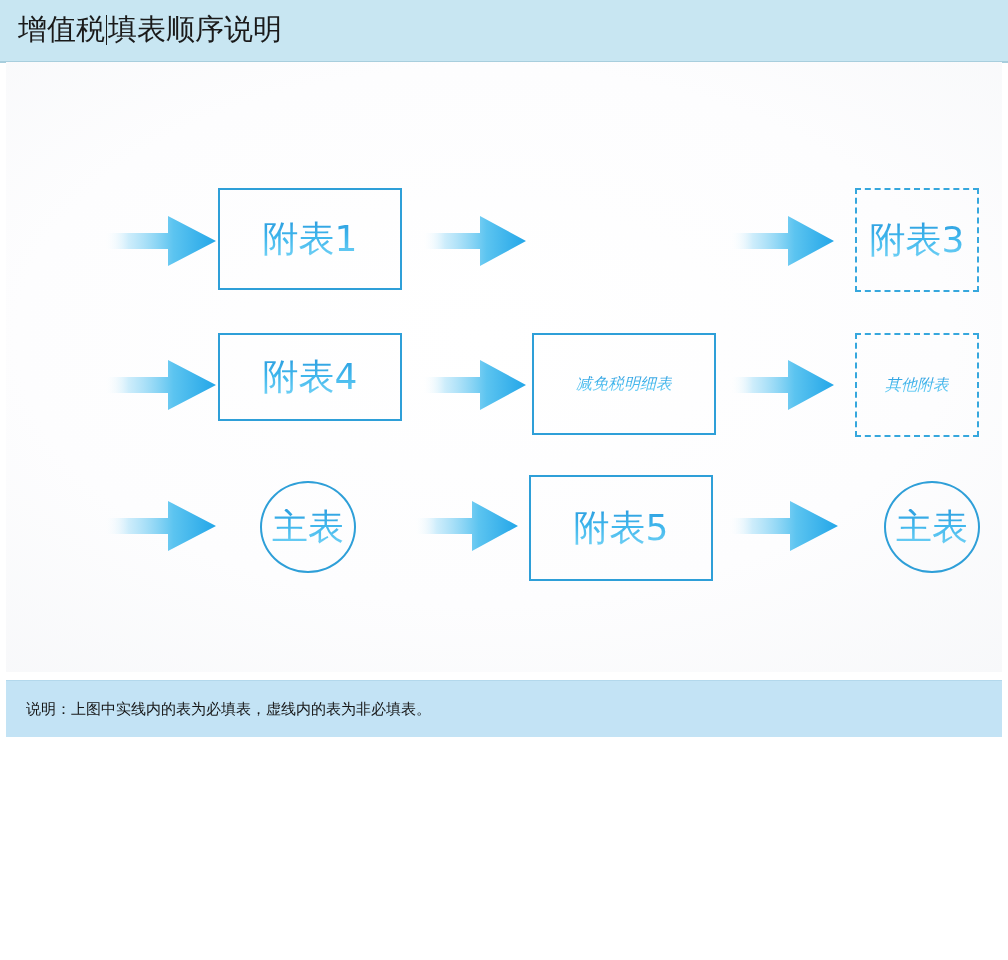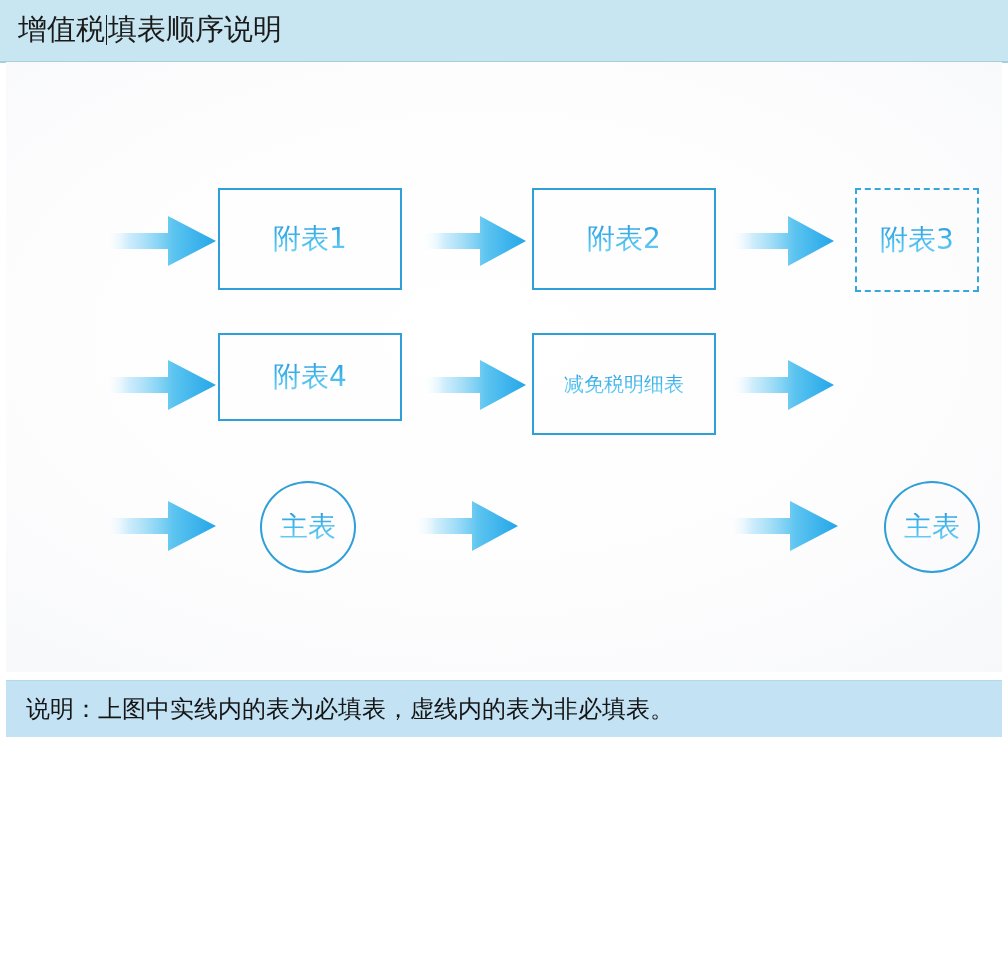--- a/index.html
+++ b/index.html
@@ -62,33 +62,34 @@
   
   .node {
     position: absolute;
     box-sizing: border-box;
     display: flex;
     align-items: center;
     justify-content: center;
     background: transparent;
   }
   .node-label {
-    font-size: 28px;
+    font-size: 36px;
     line-height: 1;
     font-weight: normal;
     white-space: nowrap;
     background: linear-gradient(180deg, #2e9fe0 0%, #3fb6ec 45%, #6fd0f5 100%);
     -webkit-background-clip: text;
     background-clip: text;
     color: #35a8e4;
     -webkit-text-fill-color: transparent;
     font-family: "DejaVu Sans", "Liberation Sans", sans-serif;
   }
   .node-label.small {
-    font-size: 20px;
+    font-size: 16px;
+    font-style: italic;
   }
 
   .box-solid {
     border: 2px solid #2e9fd8;
   }
   .box-dashed {
     border: 2px dashed #36a7dd;
   }
   .circle {
     border: 2px solid #2e9fd8;
@@ -110,21 +111,21 @@
     top: 680px;
     width: 996px;
     height: 56px;
     background: #c3e3f5;
     border-top: 1px solid #b3d8ec;
   }
   #caption-text {
     position: absolute;
     left: 20px;
     top: 14px;
-    font-size: 24px;
+    font-size: 15px;
     line-height: 28px;
     color: #151515;
     white-space: nowrap;
     font-family: "DejaVu Sans", "Liberation Sans", sans-serif;
   }
 
   #bottom-blank {
     position: absolute;
     left: 0;
     top: 737px;
@@ -167,23 +168,20 @@
           <stop offset="0%" stop-color="#ffffff" stop-opacity="0"></stop>
           <stop offset="22%" stop-color="#bde7fa" stop-opacity="0.75"></stop>
           <stop offset="62%" stop-color="#5cc4f0" stop-opacity="1"></stop>
           <stop offset="100%" stop-color="#23a6e8" stop-opacity="1"></stop>
         </linearGradient>
       </defs>
       <path d="M0,19 L58,19 L58,2 L104,27 L58,52 L58,35 L0,35 Z" fill="url(#ag2)"></path>
     </svg>
   </div>
 
-  <div class="node box-solid" style="left:526px; top:126px; width:184px; height:102px;">
-    <span class="node-label">附表2</span>
-  </div>
 
   <div class="arrow" style="left:724px; top:152px;">
     <svg width="104" height="54" viewBox="0 0 104 54">
       <defs>
         <linearGradient id="ag3" x1="0" y1="0" x2="1" y2="0">
           <stop offset="0%" stop-color="#ffffff" stop-opacity="0"></stop>
           <stop offset="22%" stop-color="#bde7fa" stop-opacity="0.75"></stop>
           <stop offset="62%" stop-color="#5cc4f0" stop-opacity="1"></stop>
           <stop offset="100%" stop-color="#23a6e8" stop-opacity="1"></stop>
         </linearGradient>
@@ -239,20 +237,23 @@
           <stop offset="0%" stop-color="#ffffff" stop-opacity="0"></stop>
           <stop offset="22%" stop-color="#bde7fa" stop-opacity="0.75"></stop>
           <stop offset="62%" stop-color="#5cc4f0" stop-opacity="1"></stop>
           <stop offset="100%" stop-color="#23a6e8" stop-opacity="1"></stop>
         </linearGradient>
       </defs>
       <path d="M0,19 L58,19 L58,2 L104,27 L58,52 L58,35 L0,35 Z" fill="url(#ag6)"></path>
     </svg>
   </div>
 
+  <div class="node box-dashed" style="left:849px; top:271px; width:124px; height:104px;">
+    <span class="node-label small">其他附表</span>
+  </div>
 
   <div class="arrow" style="left:98px; top:437px;">
     <svg width="112" height="54" viewBox="0 0 112 54">
       <defs>
         <linearGradient id="ag7" x1="0" y1="0" x2="1" y2="0">
           <stop offset="0%" stop-color="#ffffff" stop-opacity="0"></stop>
           <stop offset="22%" stop-color="#bde7fa" stop-opacity="0.75"></stop>
           <stop offset="62%" stop-color="#5cc4f0" stop-opacity="1"></stop>
           <stop offset="100%" stop-color="#23a6e8" stop-opacity="1"></stop>
         </linearGradient>
@@ -272,20 +273,23 @@
           <stop offset="0%" stop-color="#ffffff" stop-opacity="0"></stop>
           <stop offset="22%" stop-color="#bde7fa" stop-opacity="0.75"></stop>
           <stop offset="62%" stop-color="#5cc4f0" stop-opacity="1"></stop>
           <stop offset="100%" stop-color="#23a6e8" stop-opacity="1"></stop>
         </linearGradient>
       </defs>
       <path d="M0,19 L58,19 L58,2 L104,27 L58,52 L58,35 L0,35 Z" fill="url(#ag8)"></path>
     </svg>
   </div>
 
+  <div class="node box-solid" style="left:523px; top:413px; width:184px; height:106px;">
+    <span class="node-label">附表5</span>
+  </div>
 
   <div class="arrow" style="left:722px; top:437px;">
     <svg width="110" height="54" viewBox="0 0 110 54">
       <defs>
         <linearGradient id="ag9" x1="0" y1="0" x2="1" y2="0">
           <stop offset="0%" stop-color="#ffffff" stop-opacity="0"></stop>
           <stop offset="22%" stop-color="#bde7fa" stop-opacity="0.75"></stop>
           <stop offset="62%" stop-color="#5cc4f0" stop-opacity="1"></stop>
           <stop offset="100%" stop-color="#23a6e8" stop-opacity="1"></stop>
         </linearGradient>

